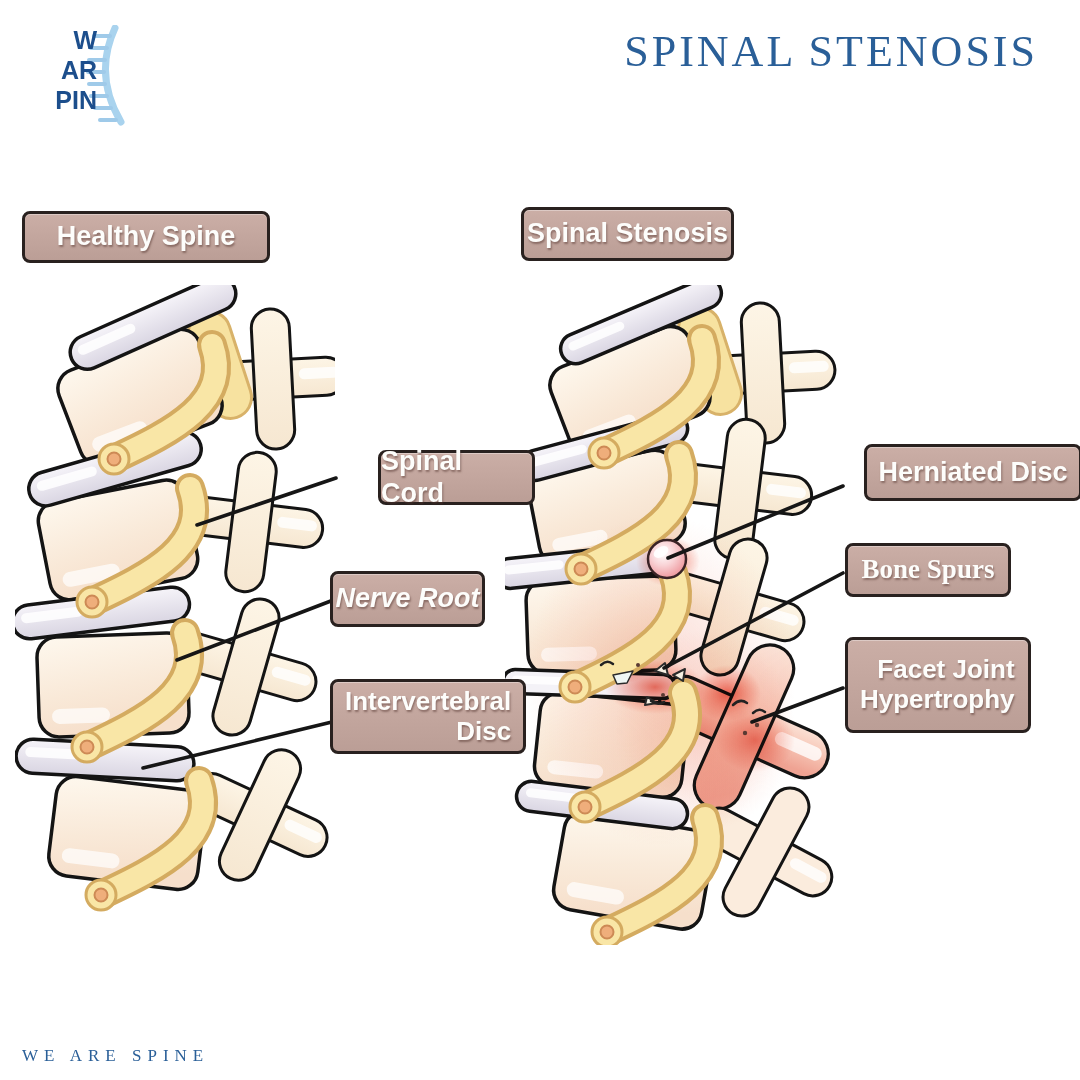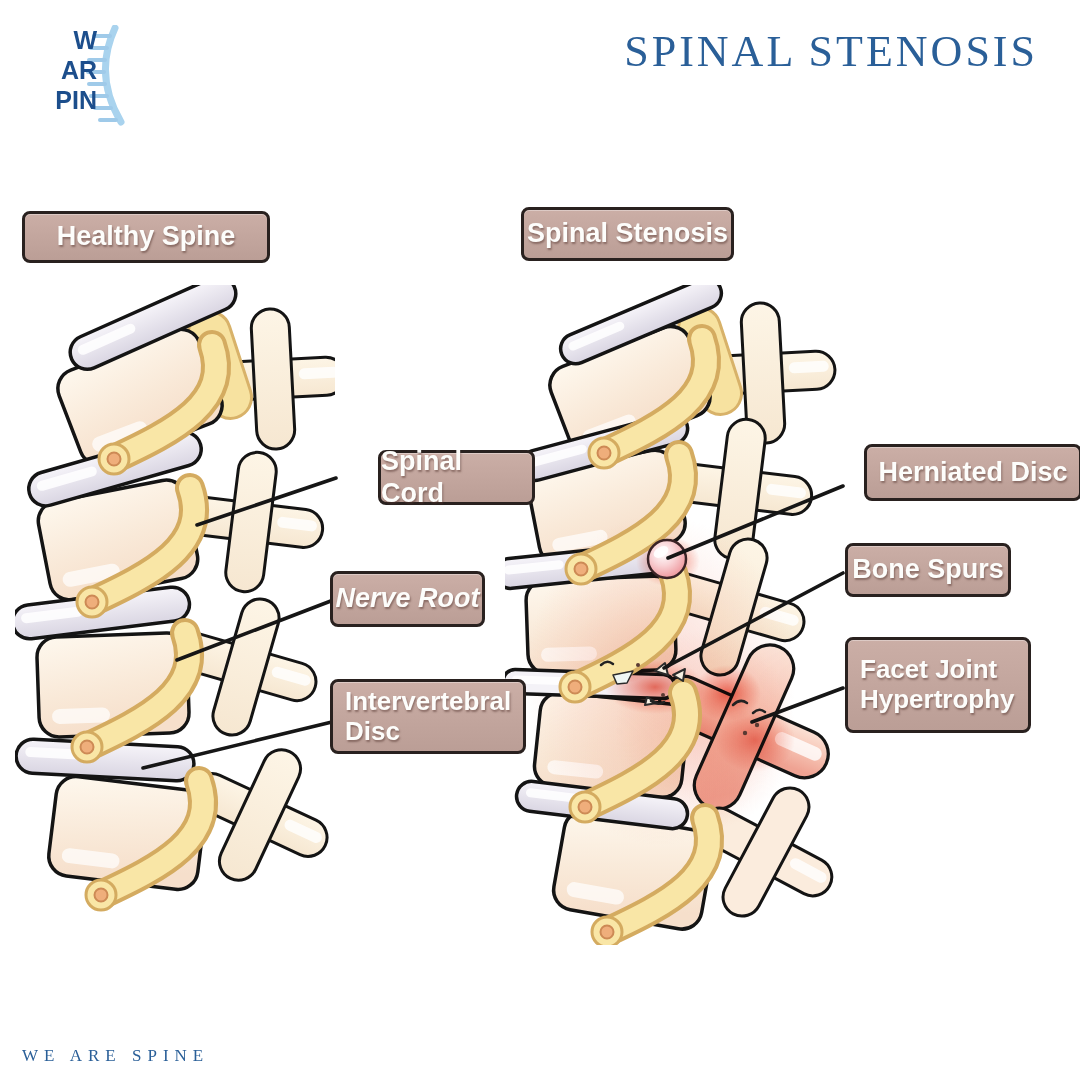--- a/index.html
+++ b/index.html
@@ -13,28 +13,28 @@
   .footer{position:absolute;left:22px;top:1046px;font-family:"Liberation Serif",serif;
           font-size:17px;letter-spacing:6px;color:#2a5f98;z-index:4;white-space:nowrap;}
 
   
   .tag{position:absolute;z-index:3;display:flex;align-items:center;justify-content:center;
        background:linear-gradient(180deg,#cbaea6 0%,#c2a59d 55%,#bb9e96 100%);
        border:3px solid #29211f;border-radius:8px;color:#fdfdfb;font-weight:bold;
        font-size:27px;line-height:1.15;box-sizing:border-box;
        text-shadow:1px 2px 2px rgba(82,52,46,.5);
        box-shadow:inset 0 1px 0 rgba(255,255,255,.35);}
-  .tag.multiline{justify-content:flex-start;text-align:left;padding-left:12px;padding-right:18px;font-size:26px;}
+  .tag.multiline{justify-content:flex-start;text-align:right;padding-left:12px;padding-right:18px;font-size:26px;}
   #tag-healthy   {left:22px;  top:211px; width:248px; height:52px;}
   #tag-stenosis  {left:521px; top:207px; width:213px; height:54px;}
   #tag-cord      {left:330px; top:450px; width:157px; height:55px;margin-left:48px;}
   #tag-nerve     {left:330px; top:571px; width:155px; height:56px;font-style:italic;}
   #tag-ivd       {left:330px; top:679px; width:196px; height:75px;}
   #tag-hernia    {left:845px; top:444px; width:218px; height:57px;margin-left:19px;}
-  #tag-spurs     {left:845px; top:543px; width:166px; height:54px;}
+  #tag-spurs     {left:845px; top:543px; width:166px; height:54px;font-family:Liberation Serif, serif;}
   #tag-facet     {left:845px; top:637px; width:186px; height:96px;}
 
   
   .leaders{position:absolute;left:0;top:0;width:1080px;height:1080px;z-index:2;pointer-events:none;}
   .spine{position:absolute;z-index:1;}
   .spine-left {left:15px; top:285px; width:320px; height:630px;}
   .spine-right{left:505px;top:285px; width:340px; height:660px;}
 </style>
 </head>
 <body>

